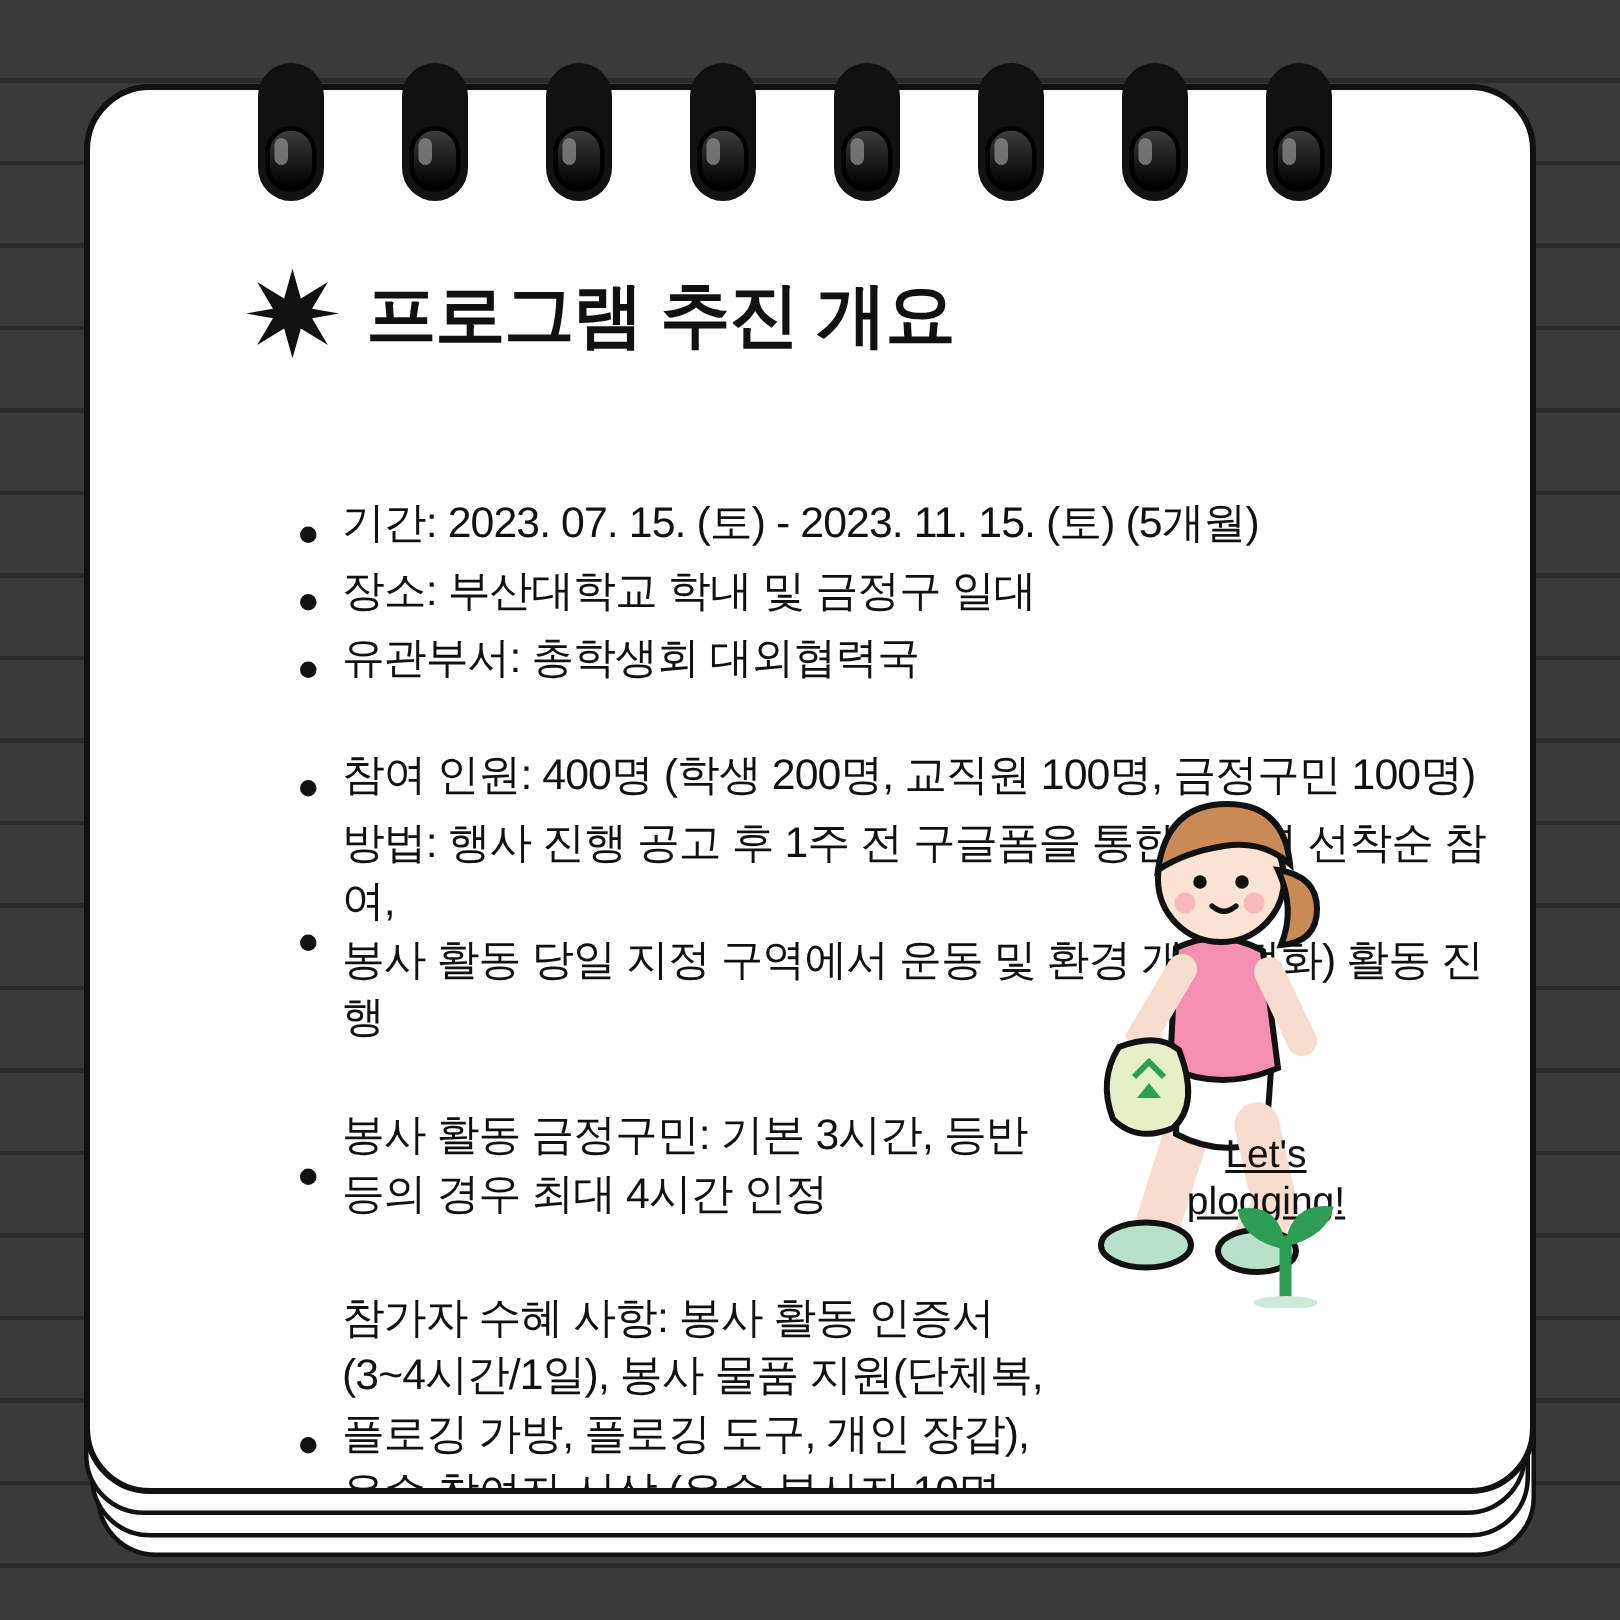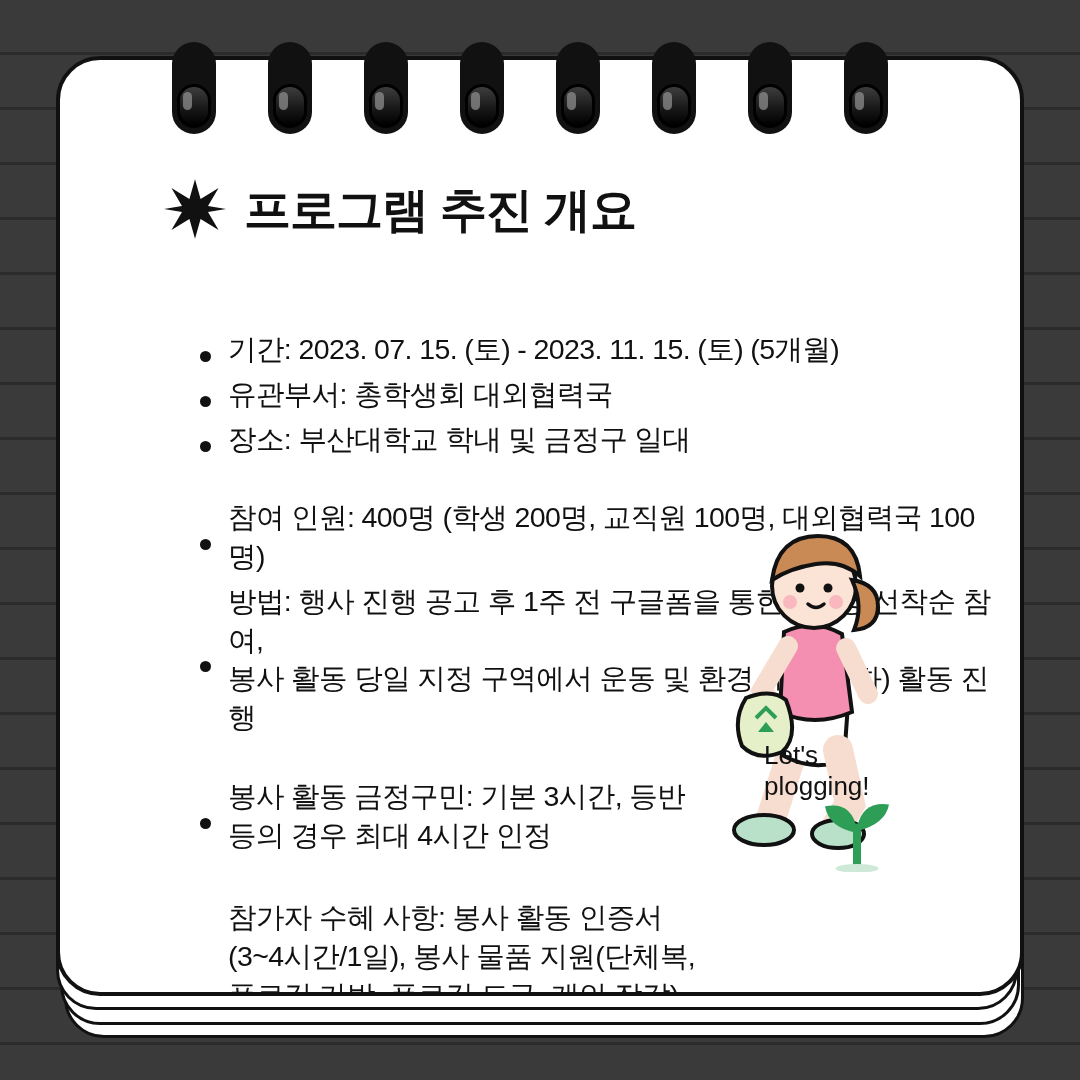--- a/index.html
+++ b/index.html
@@ -118,26 +118,28 @@
   .g4 { margin-top: 44px; }
 
   
   #runner {
     position: absolute;
     right: 110px; bottom: 130px;
     width: 200px; height: 340px;
   }
   #lets-plogging {
     position: absolute;
-    right: 96px; bottom: 190px;
+    right: 96px; bottom: 176px;
     width: 160px;
+    text-align: center;
     font-size: 26px;
     color: #111111;
     line-height: 1.2;
     white-space: pre-line;
+    text-decoration: underline;
   }
   #sprout {
     position: absolute;
     right: 118px; bottom: 120px;
     width: 90px; height: 80px;
   }
 </style>
 </head>
 <body>
 
@@ -159,32 +161,32 @@
 
     <div id="body">
 
       <div class="group g1">
         <div class="bullet-row">
           <span class="dot"></span>
           <span class="btext">기간: 2023. 07. 15. (토) - 2023. 11. 15. (토) (5개월)</span>
         </div>
         <div class="bullet-row">
           <span class="dot"></span>
+          <span class="btext">장소: 부산대학교 학내 및 금정구 일대</span>
+        </div>
+        <div class="bullet-row">
+          <span class="dot"></span>
           <span class="btext">유관부서: 총학생회 대외협력국</span>
         </div>
-        <div class="bullet-row">
-          <span class="dot"></span>
-          <span class="btext">장소: 부산대학교 학내 및 금정구 일대</span>
-        </div>
       </div>
 
       <div class="group g2">
         <div class="bullet-row">
           <span class="dot"></span>
-          <span class="btext">참여 인원: 400명 (학생 200명, 교직원 100명, 대외협력국 100명)</span>
+          <span class="btext">참여 인원: 400명 (학생 200명, 교직원 100명, 금정구민 100명)</span>
         </div>
         <div class="bullet-row">
           <span class="dot"></span>
           <span class="btext">방법: 행사 진행 공고 후 1주 전 구글폼을 통한 100명 선착순 참여,
 봉사 활동 당일 지정 구역에서 운동 및 환경 개선(정화) 활동 진행</span>
         </div>
       </div>
 
       <div class="group g3">
         <div class="bullet-row">

